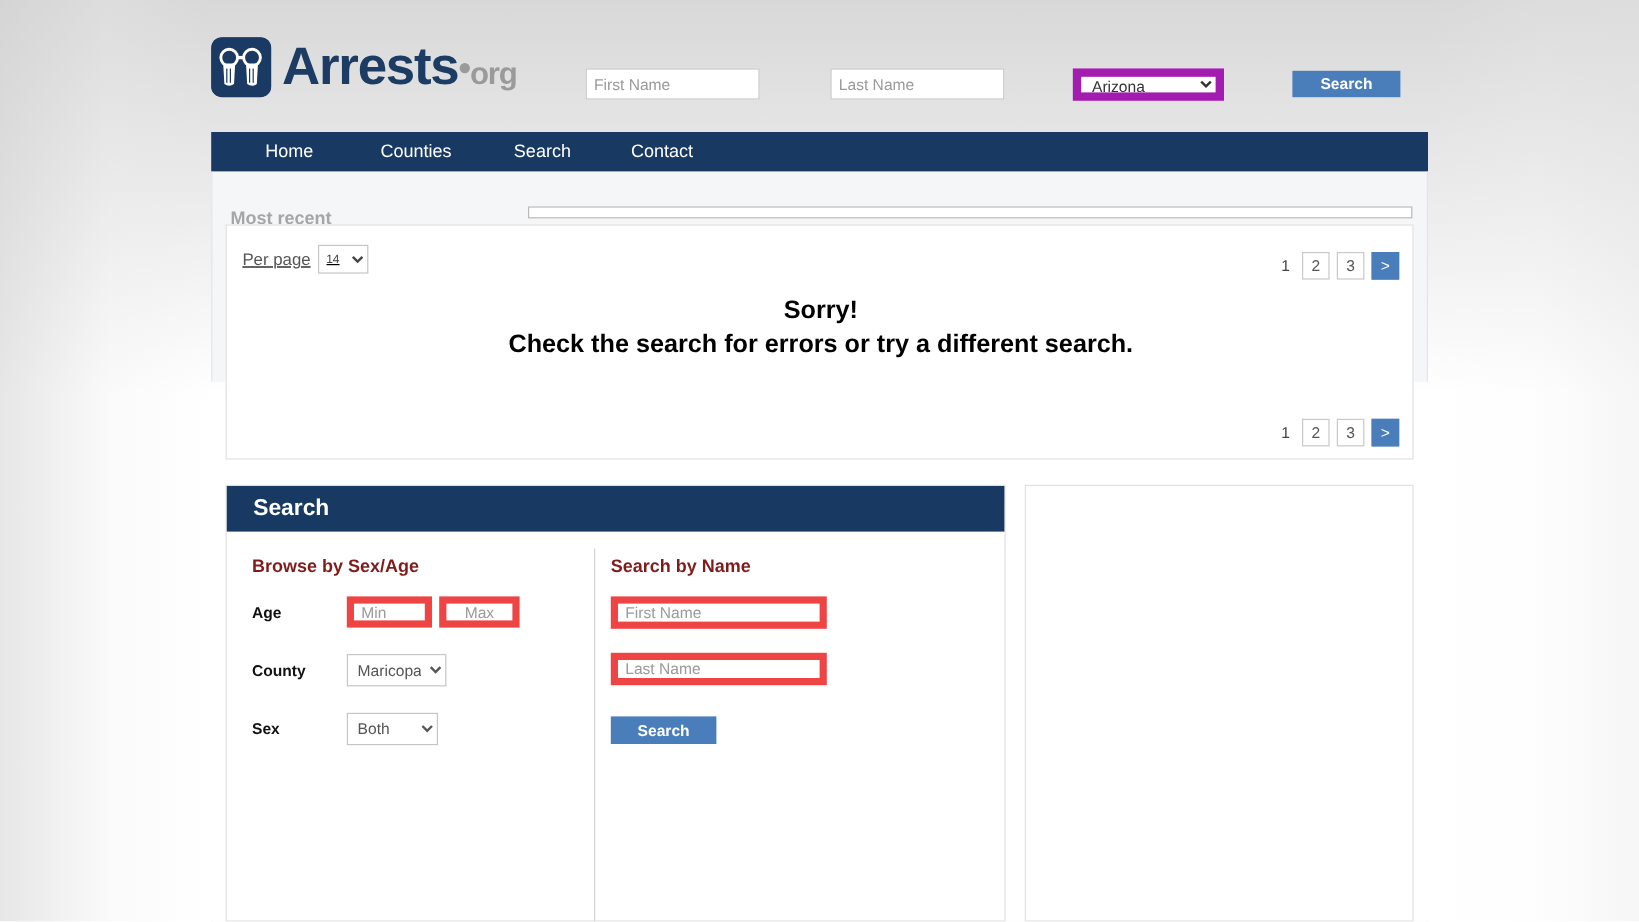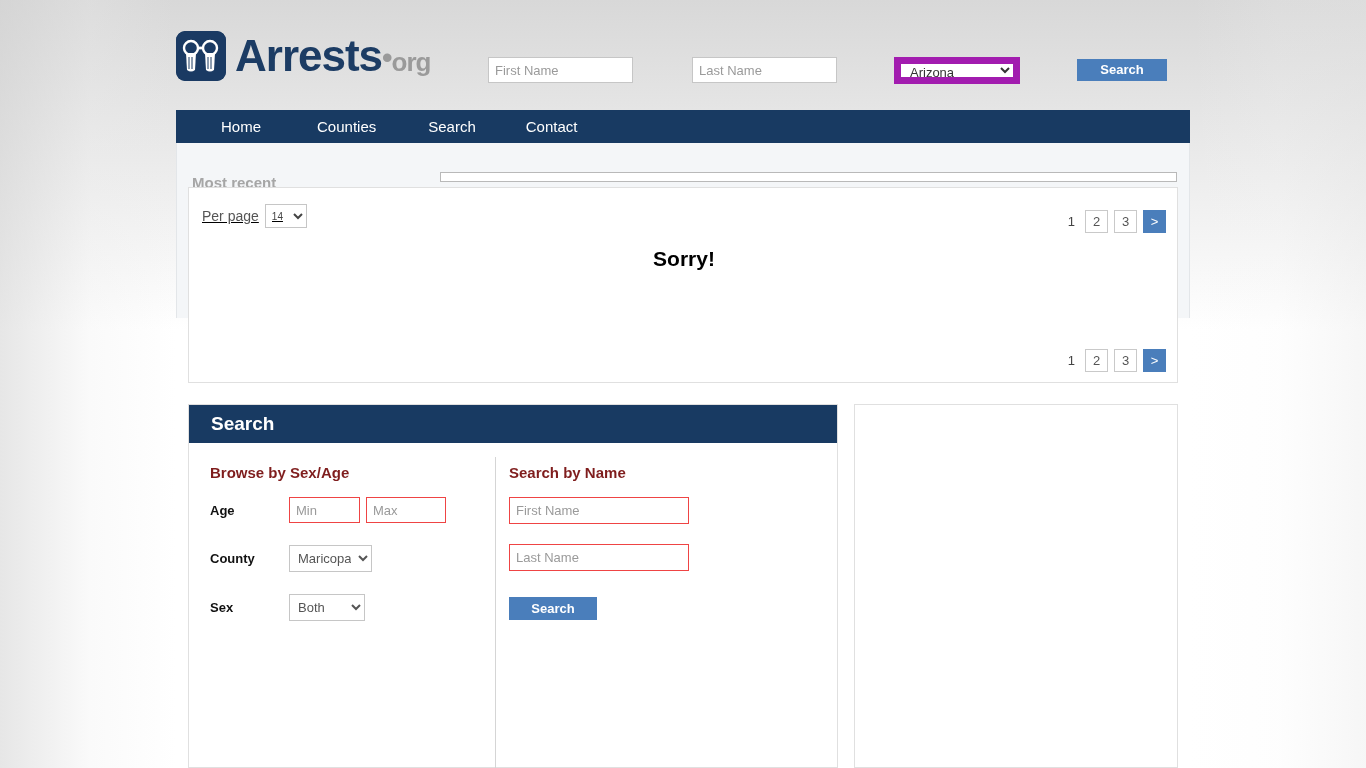--- a/index.html
+++ b/index.html
@@ -292,30 +292,30 @@
     margin-bottom: 22px;
   }
   .field-label {
     width: 79px;
     font-size: 13px;
     font-weight: bold;
     color: #111;
   }
   .txt {
     height: 26px;
-    border: 1px solid #ef4444;
+    border: 6px solid #ef4444;
     background: #fff;
     font-size: 13px;
     color: #333;
     padding: 0 6px;
     font-family: "Liberation Sans", sans-serif;
   }
   .txt::placeholder { color: #9a9a9a; }
   .txt-min { width: 71px; margin-right: 6px; }
-  .txt-max { width: 80px; }
+  .txt-max { width: 67px; text-align: center; }
   .sel {
     height: 27px;
     border: 1px solid #c6c6c6;
     background: #fff;
     font-size: 13px;
     color: #555;
     font-family: "Liberation Sans", sans-serif;
     padding: 0 4px;
   }
   .sel-sex { width: 76px; }
@@ -423,20 +423,21 @@
 
     <div class="pager pager-top">
       <span class="pager-current">1</span>
       <a class="pager-link">2</a>
       <a class="pager-link">3</a>
       <a class="pager-next">&gt;</a>
     </div>
 
     <div class="noresults">
       <div>Sorry!</div>
+      <div>Check the search for errors or try a different search.</div>
     </div>
 
     <div class="pager pager-bottom">
       <span class="pager-current">1</span>
       <a class="pager-link">2</a>
       <a class="pager-link">3</a>
       <a class="pager-next">&gt;</a>
     </div>
   </div>
 

